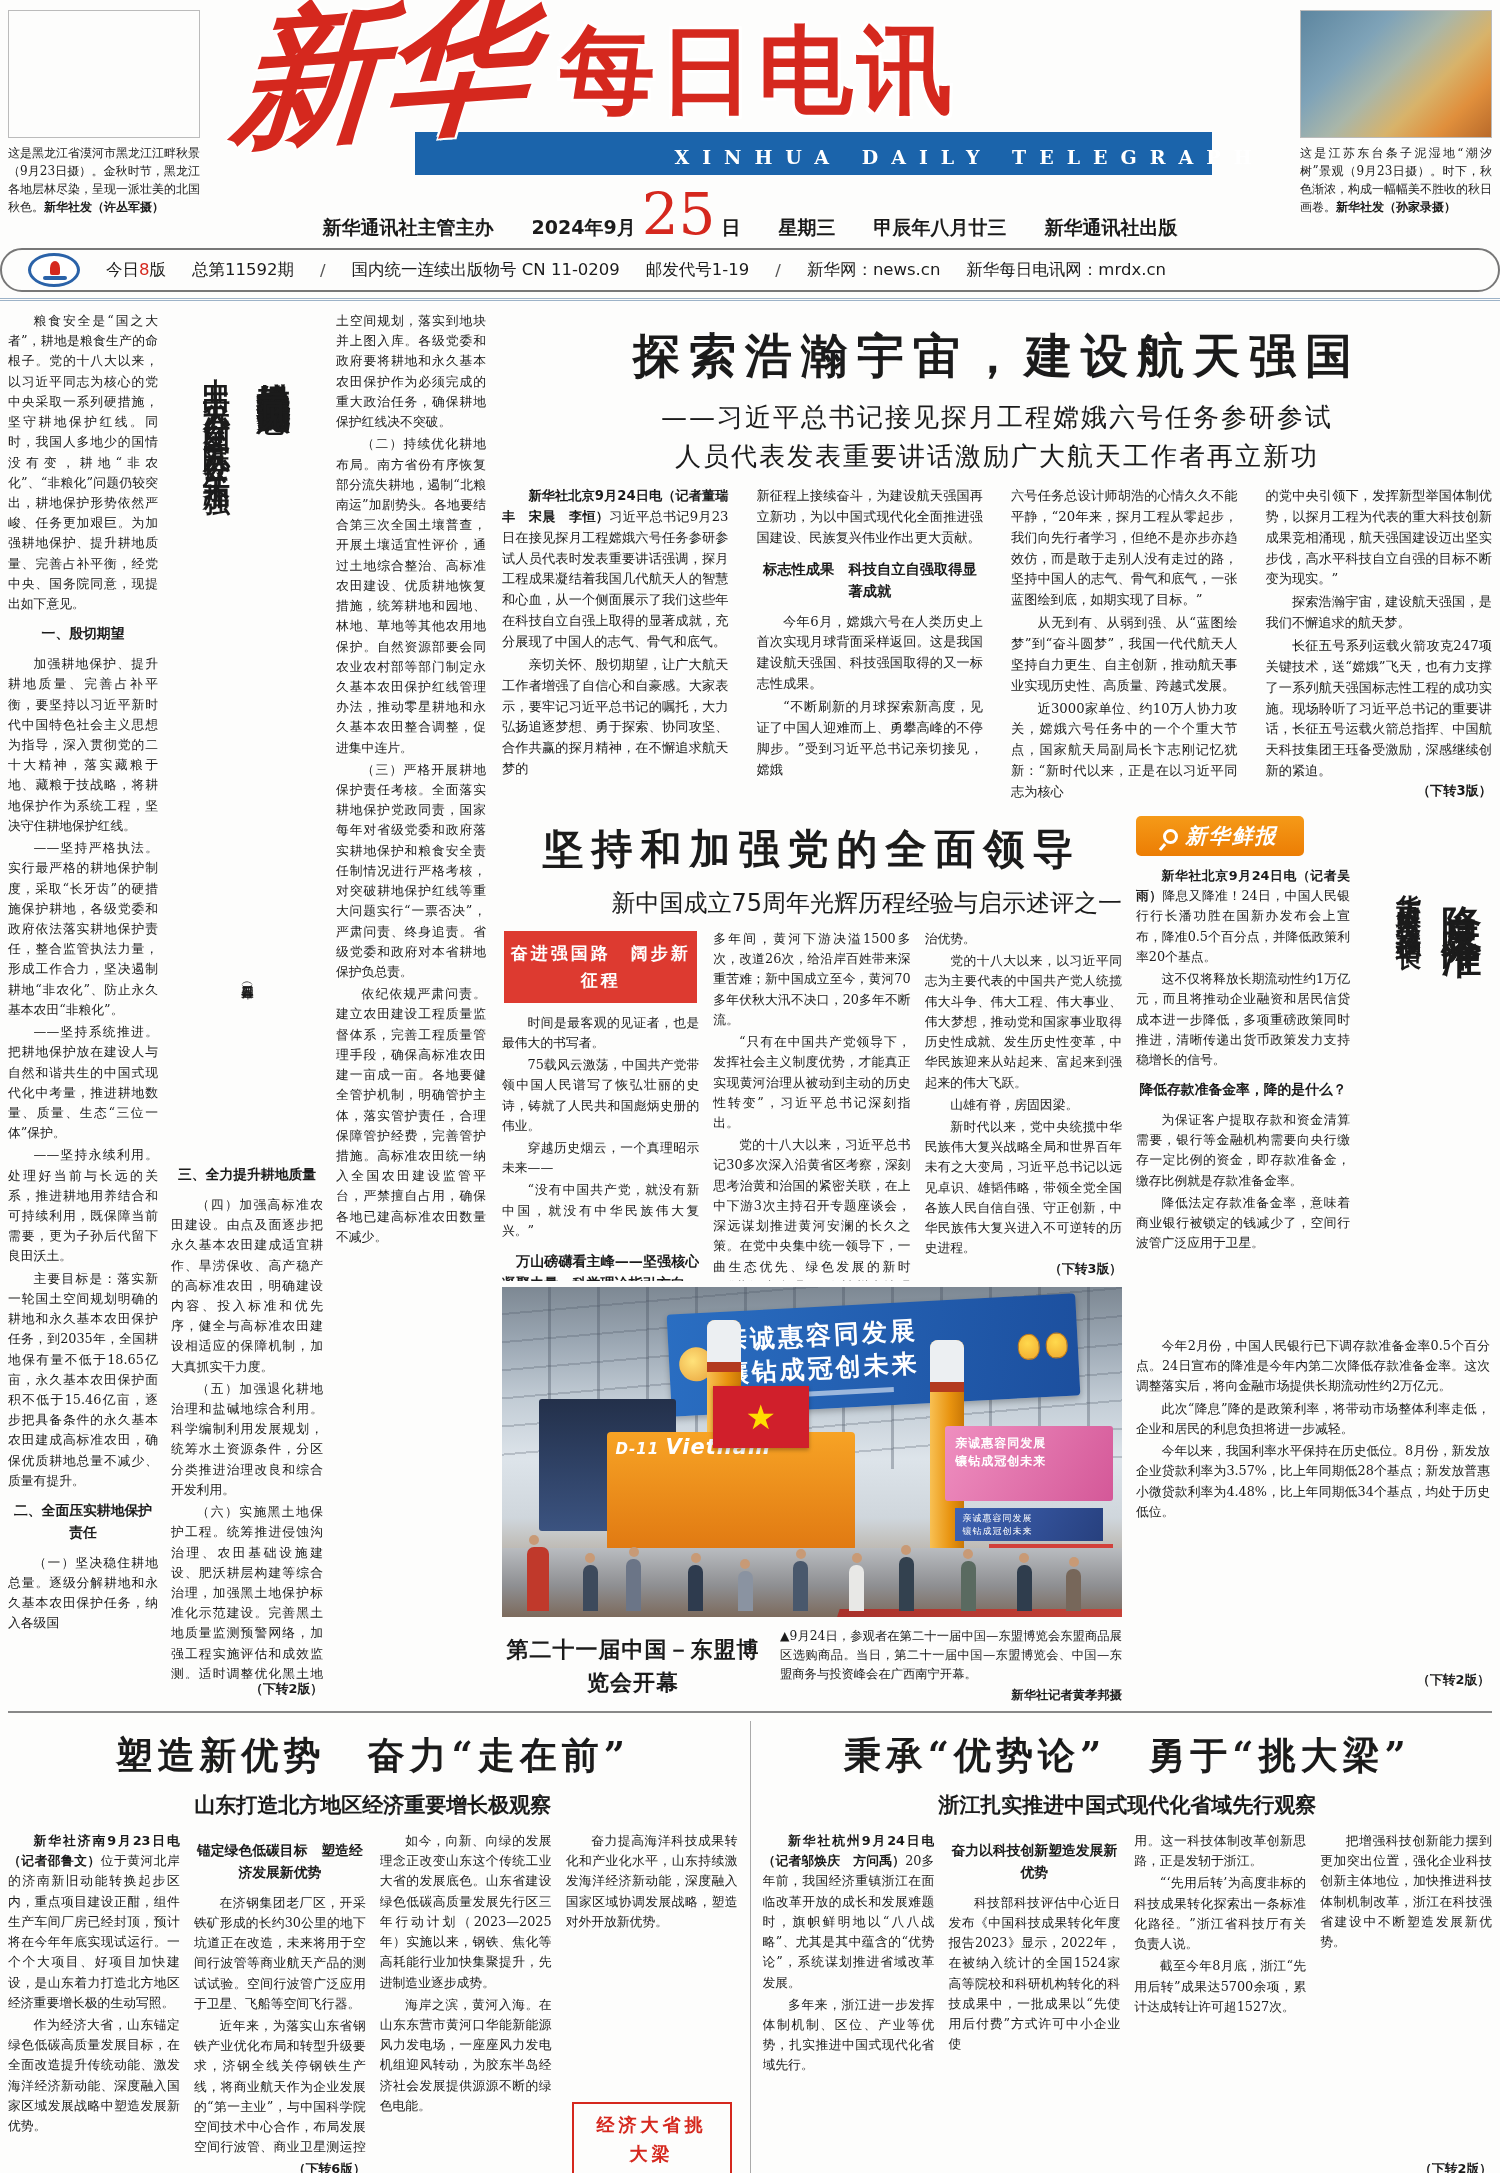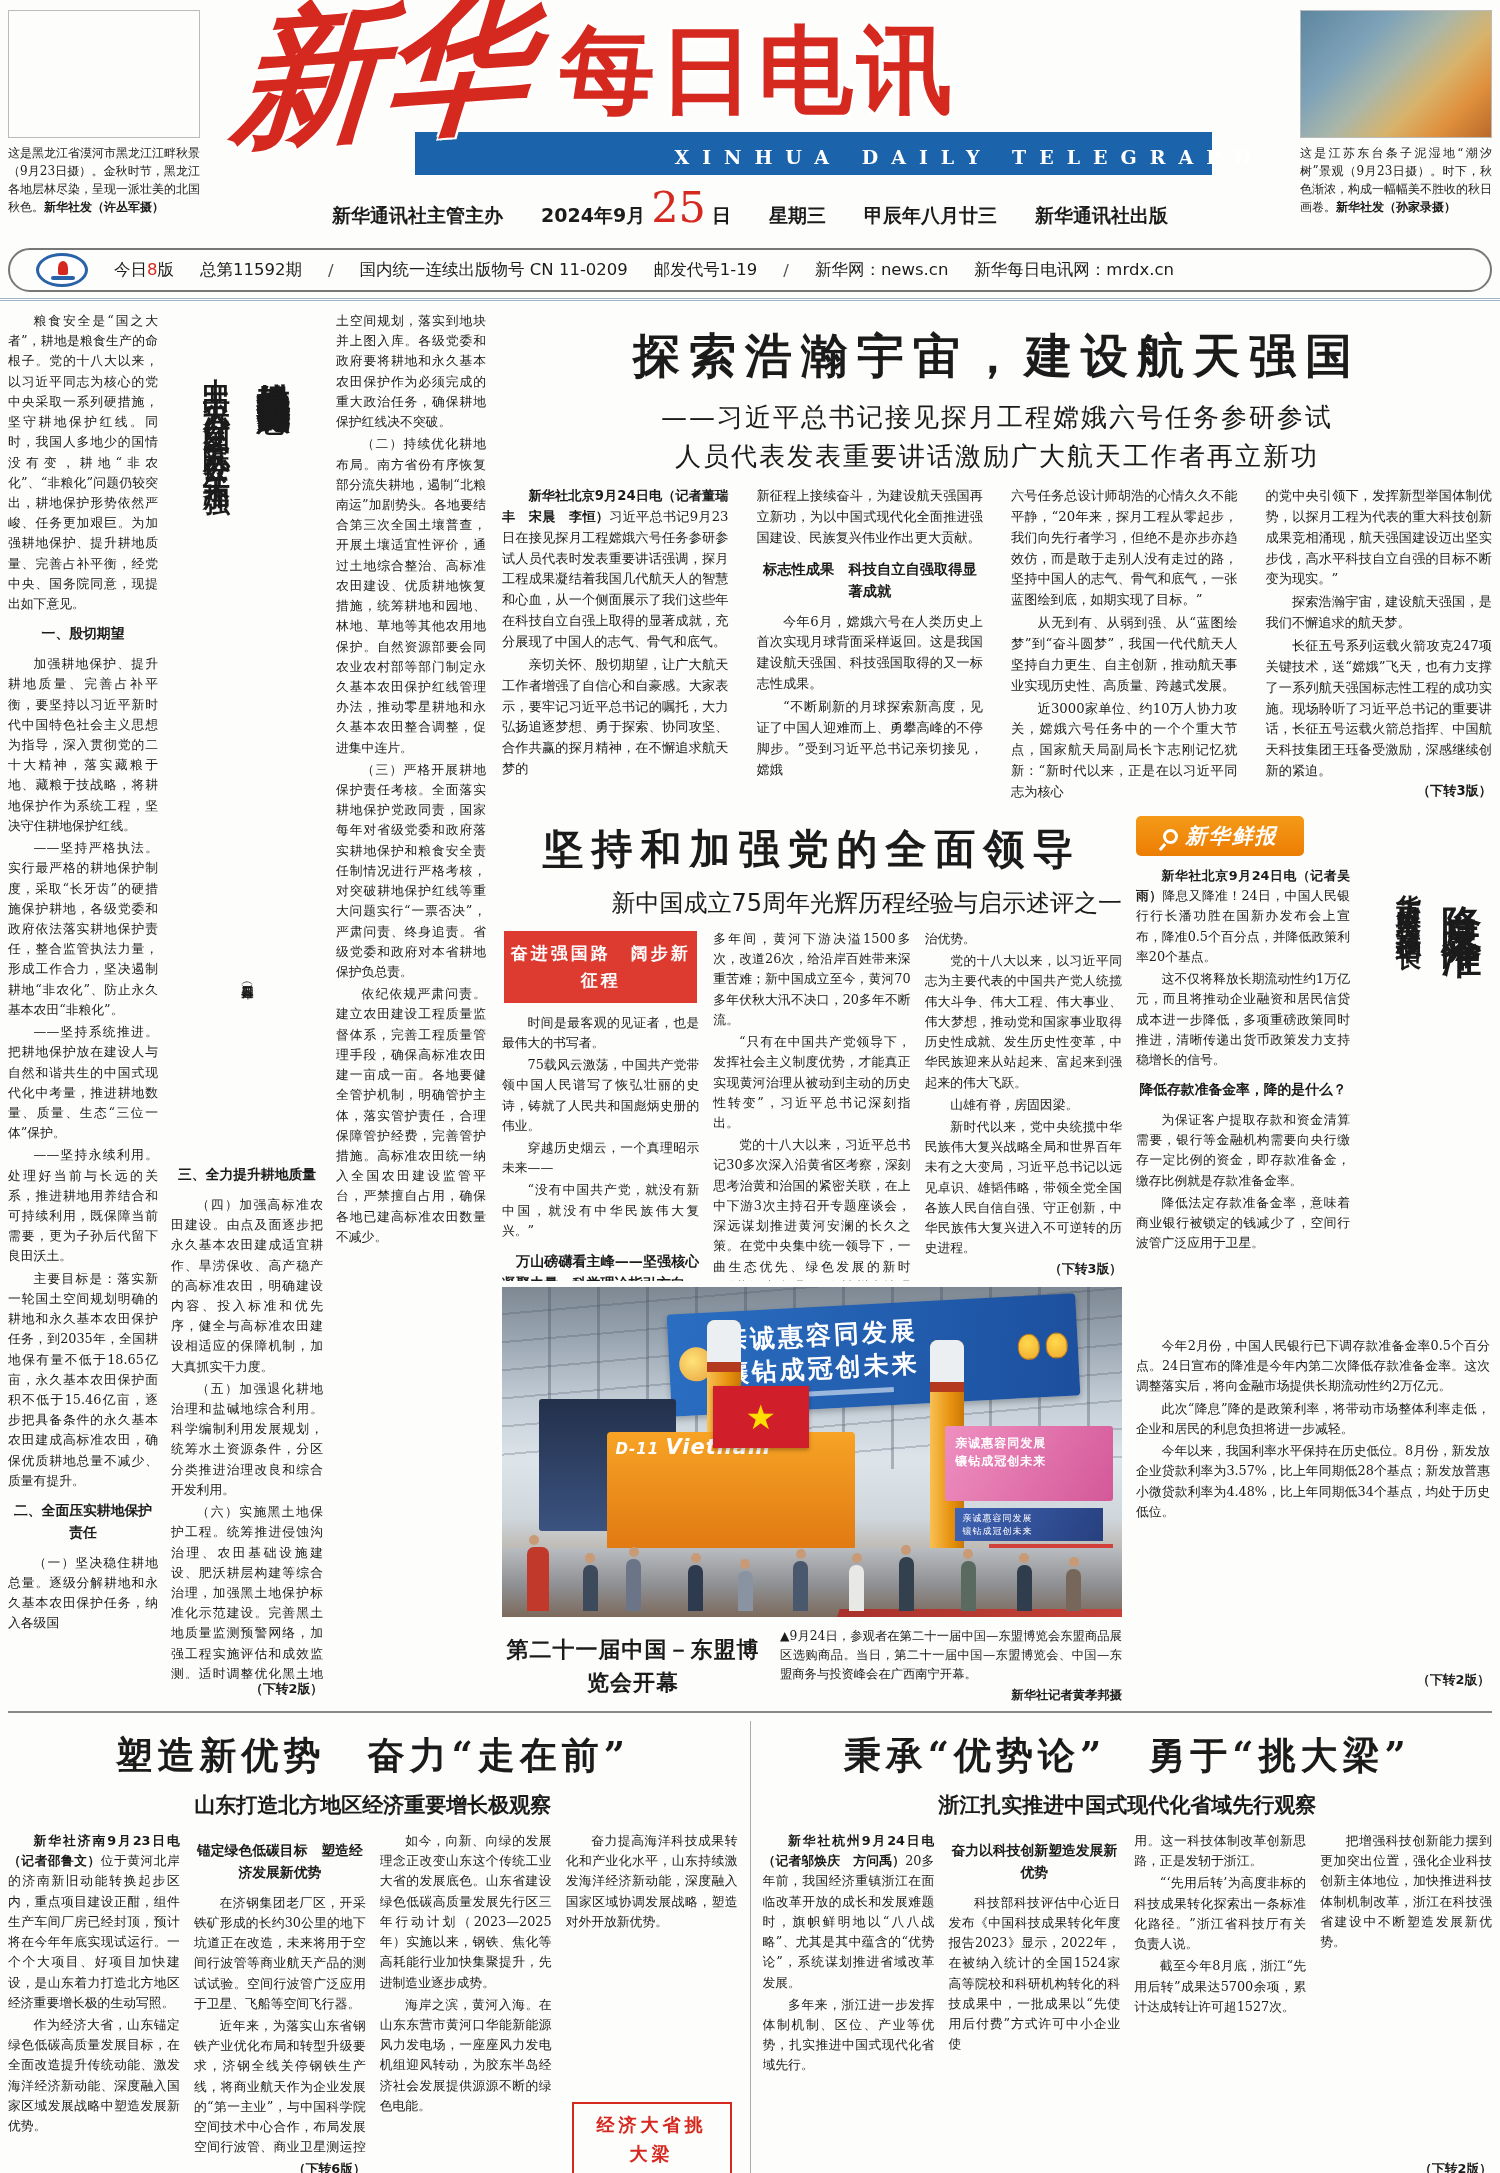--- a/index.html
+++ b/index.html
@@ -13,24 +13,24 @@
 .photo-autumn{background:linear-gradient(180deg,#b9862f 0%,#e7b63a 14%,#c8922e 26%,#8fb6c9 38%,#bcd3da 50%,#7fa8bd 58%,#d8a62f 70%,#e0young 0,#c07f22 84%,#8a5c1b 100%);}
 .photo-tidal{background:linear-gradient(135deg,#5d86a0 0%,#7fa3b8 30%,#a9b6a9 48%,#d8b36a 66%,#e08f3c 82%,#b96a2a 100%);}
 .side-caption{font-size:12px;line-height:1.5;text-align:justify;margin-top:6px;}
 .side-caption b{font-family:"DejaVu Sans","Liberation Sans",sans-serif;}
 .mast-center{flex:1;position:relative;height:232px;}
 .script-title{position:absolute;left:24px;top:-14px;z-index:3;font-size:148px;line-height:1;color:var(--red);font-weight:700;font-style:italic;transform:rotate(-4deg) skewX(-8deg);text-shadow:2px 2px 0 #fff,-2px -2px 0 #fff,2px -2px 0 #fff,-2px 2px 0 #fff;}
 .block-title{position:absolute;left:350px;top:12px;z-index:3;font-size:95px;line-height:1;font-weight:900;color:var(--red);letter-spacing:4px;text-shadow:3px 3px 0 #fff,-3px -3px 0 #fff,3px -3px 0 #fff,-3px 3px 0 #fff;}
 .blue-bar{position:absolute;left:205px;right:78px;top:122px;height:43px;background:var(--blue);display:flex;align-items:flex-end;justify-content:center;padding:0 18px 7px 330px;}
 .en-title{color:#fff;font-size:19px;letter-spacing:13px;font-weight:700;white-space:nowrap;}
 .dateline{position:absolute;left:0;right:0;top:178px;display:flex;justify-content:center;align-items:baseline;gap:38px;font-size:19px;font-weight:700;font-family:"DejaVu Sans","Liberation Sans",sans-serif;}
-.dateline .day{font-size:43px;color:var(--red);font-weight:400;font-family:"DejaVu Serif",serif;line-height:0.9;}
+.dateline .day{font-size:58px;color:var(--red);font-weight:400;font-family:"DejaVu Serif",serif;line-height:0.9;}
 .date-cluster{display:flex;align-items:baseline;gap:6px;}
 
-.infobar-wrap{padding:2px 8px 6px;border-bottom:3px double #9db3c8;text-align:right;}
+.infobar-wrap{padding:2px 0 6px;border-bottom:3px double #9db3c8;text-align:right;}
 .infobar{height:44px;border:2px solid #777;border-radius:22px;display:flex;align-items:center;padding:0 26px;gap:26px;font-size:16.5px;font-family:"DejaVu Sans","Liberation Sans",sans-serif;}
 .emblem{width:52px;height:34px;border:3px solid #2a62a8;border-radius:50%;position:relative;background:#fff;flex:0 0 auto;}
 .emblem::before{content:"";position:absolute;left:19px;top:5px;width:10px;height:14px;background:var(--red);border-radius:50% 50% 2px 2px;}
 .emblem::after{content:"";position:absolute;left:12px;bottom:4px;width:24px;height:4px;background:#2a62a8;border-radius:2px;}
 .infobar .red{color:var(--red);}
 .infobar .slash{color:#555;}
 
 .main{display:flex;gap:16px;padding:10px 8px 0;height:1400px;overflow:hidden;}
 .left-doc{width:478px;display:flex;gap:13px;flex:0 0 auto;}
 .ncol{font-size:12.8px;line-height:1.58;text-align:justify;overflow:hidden;}

